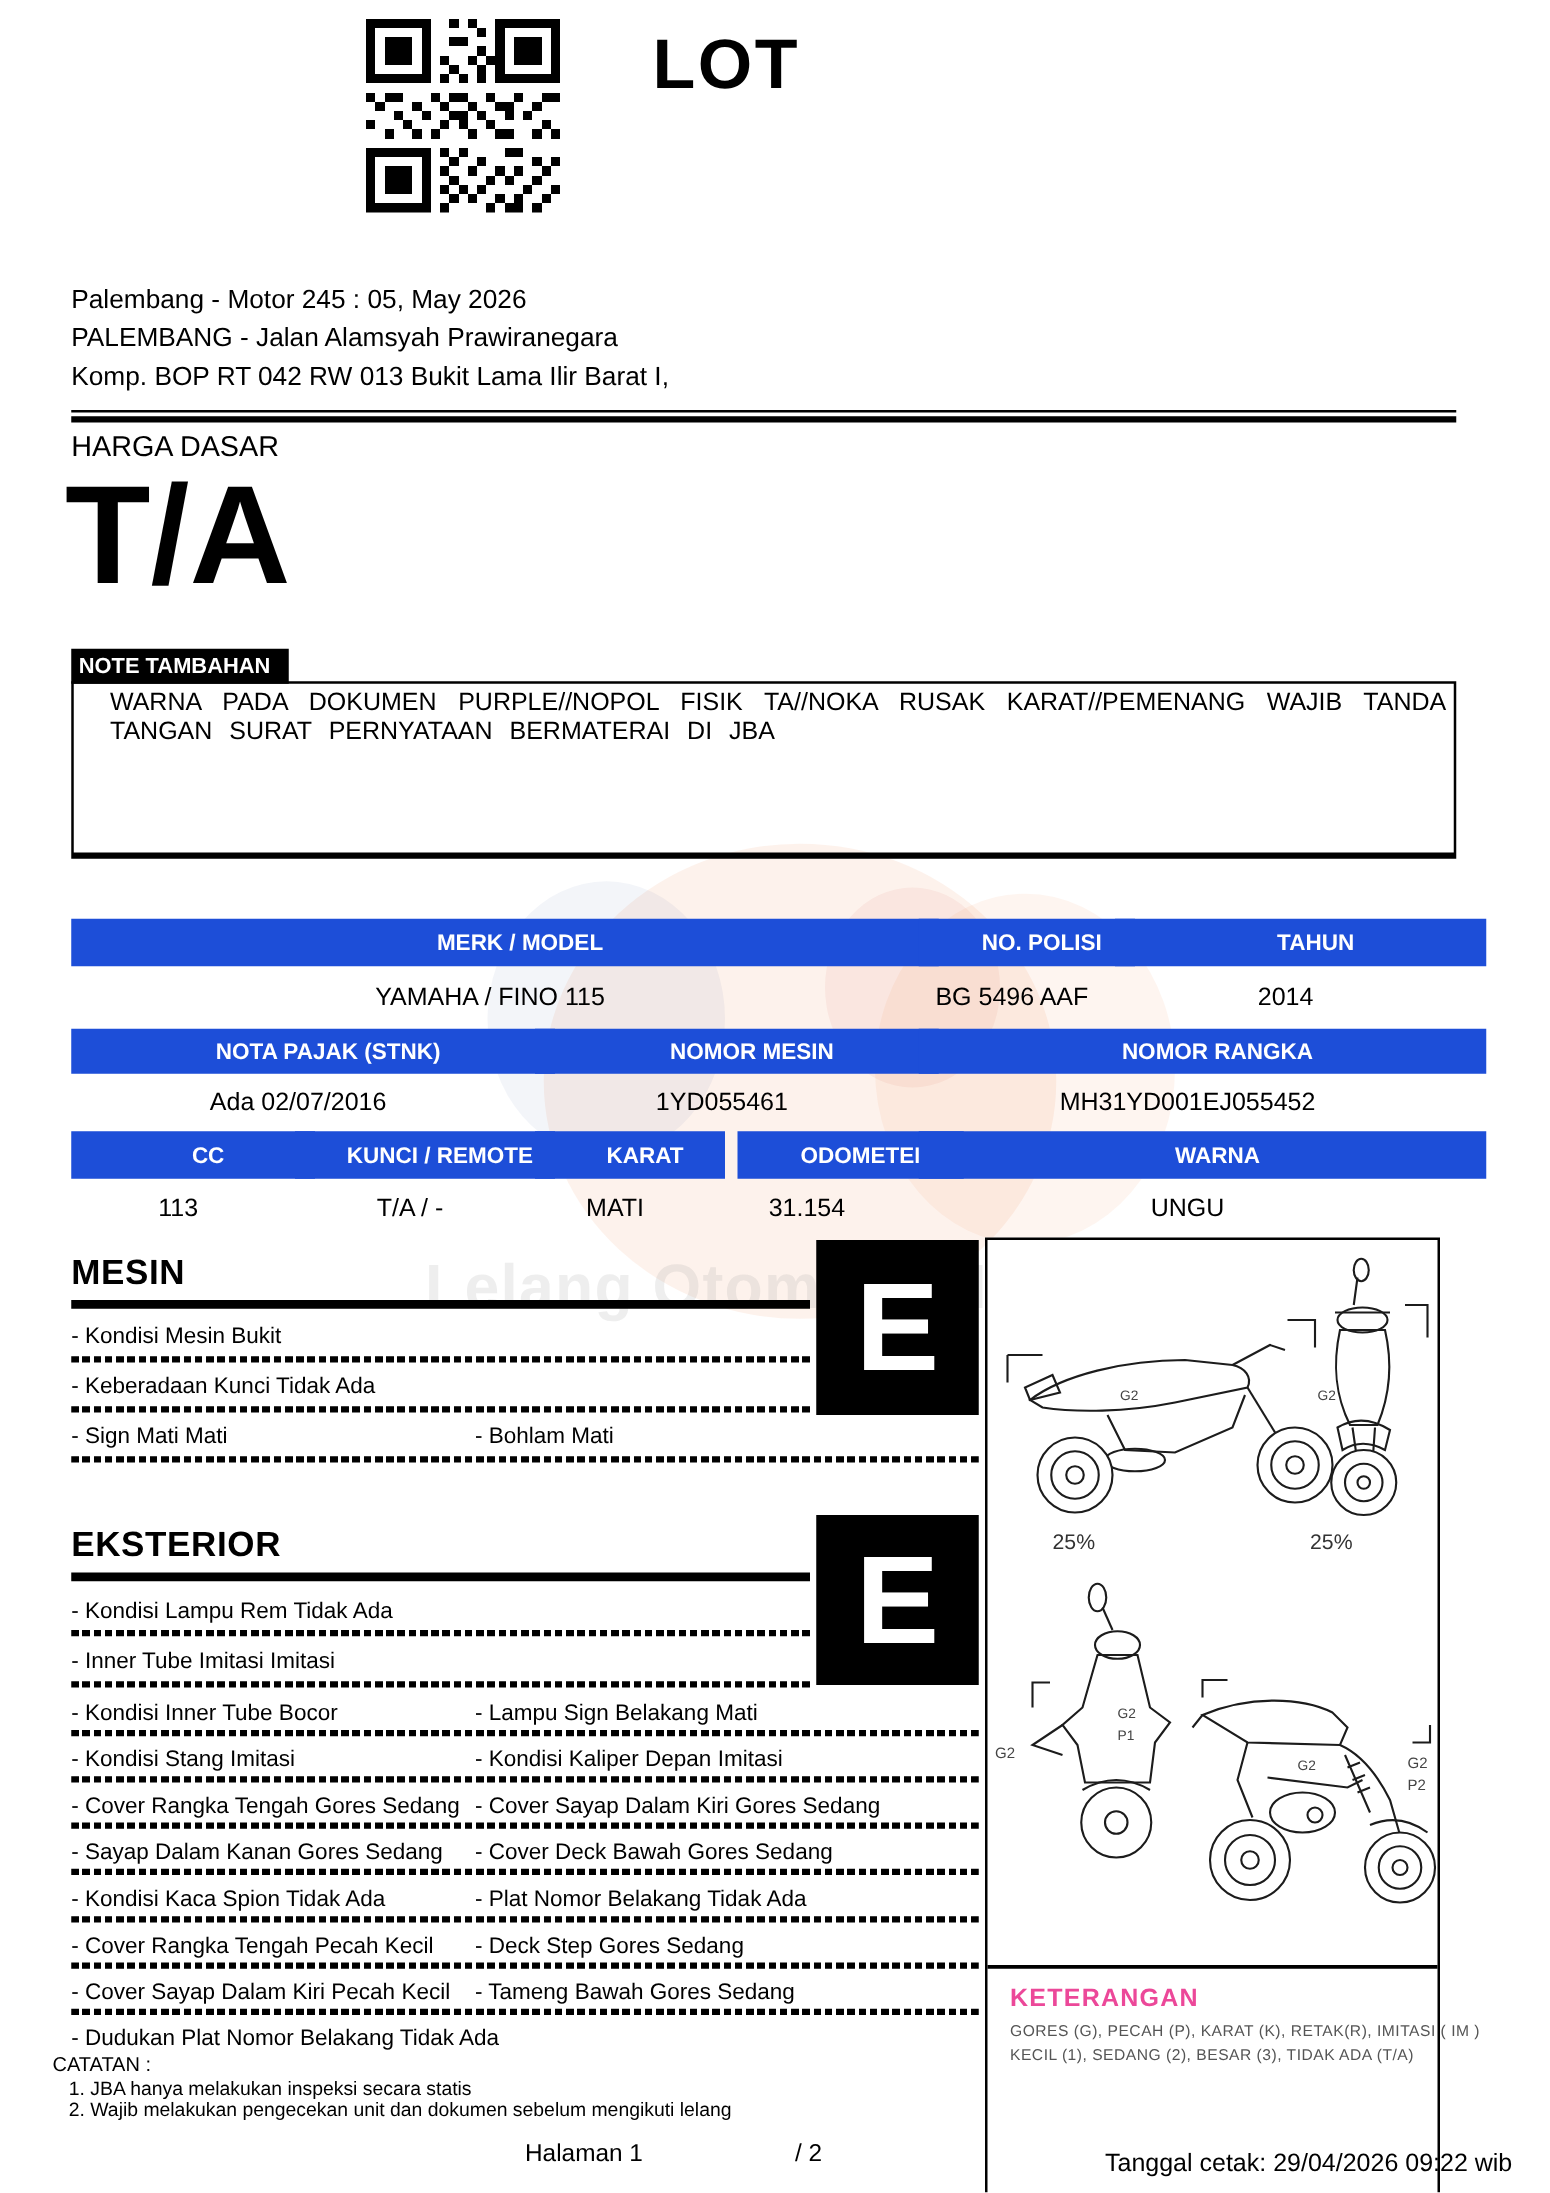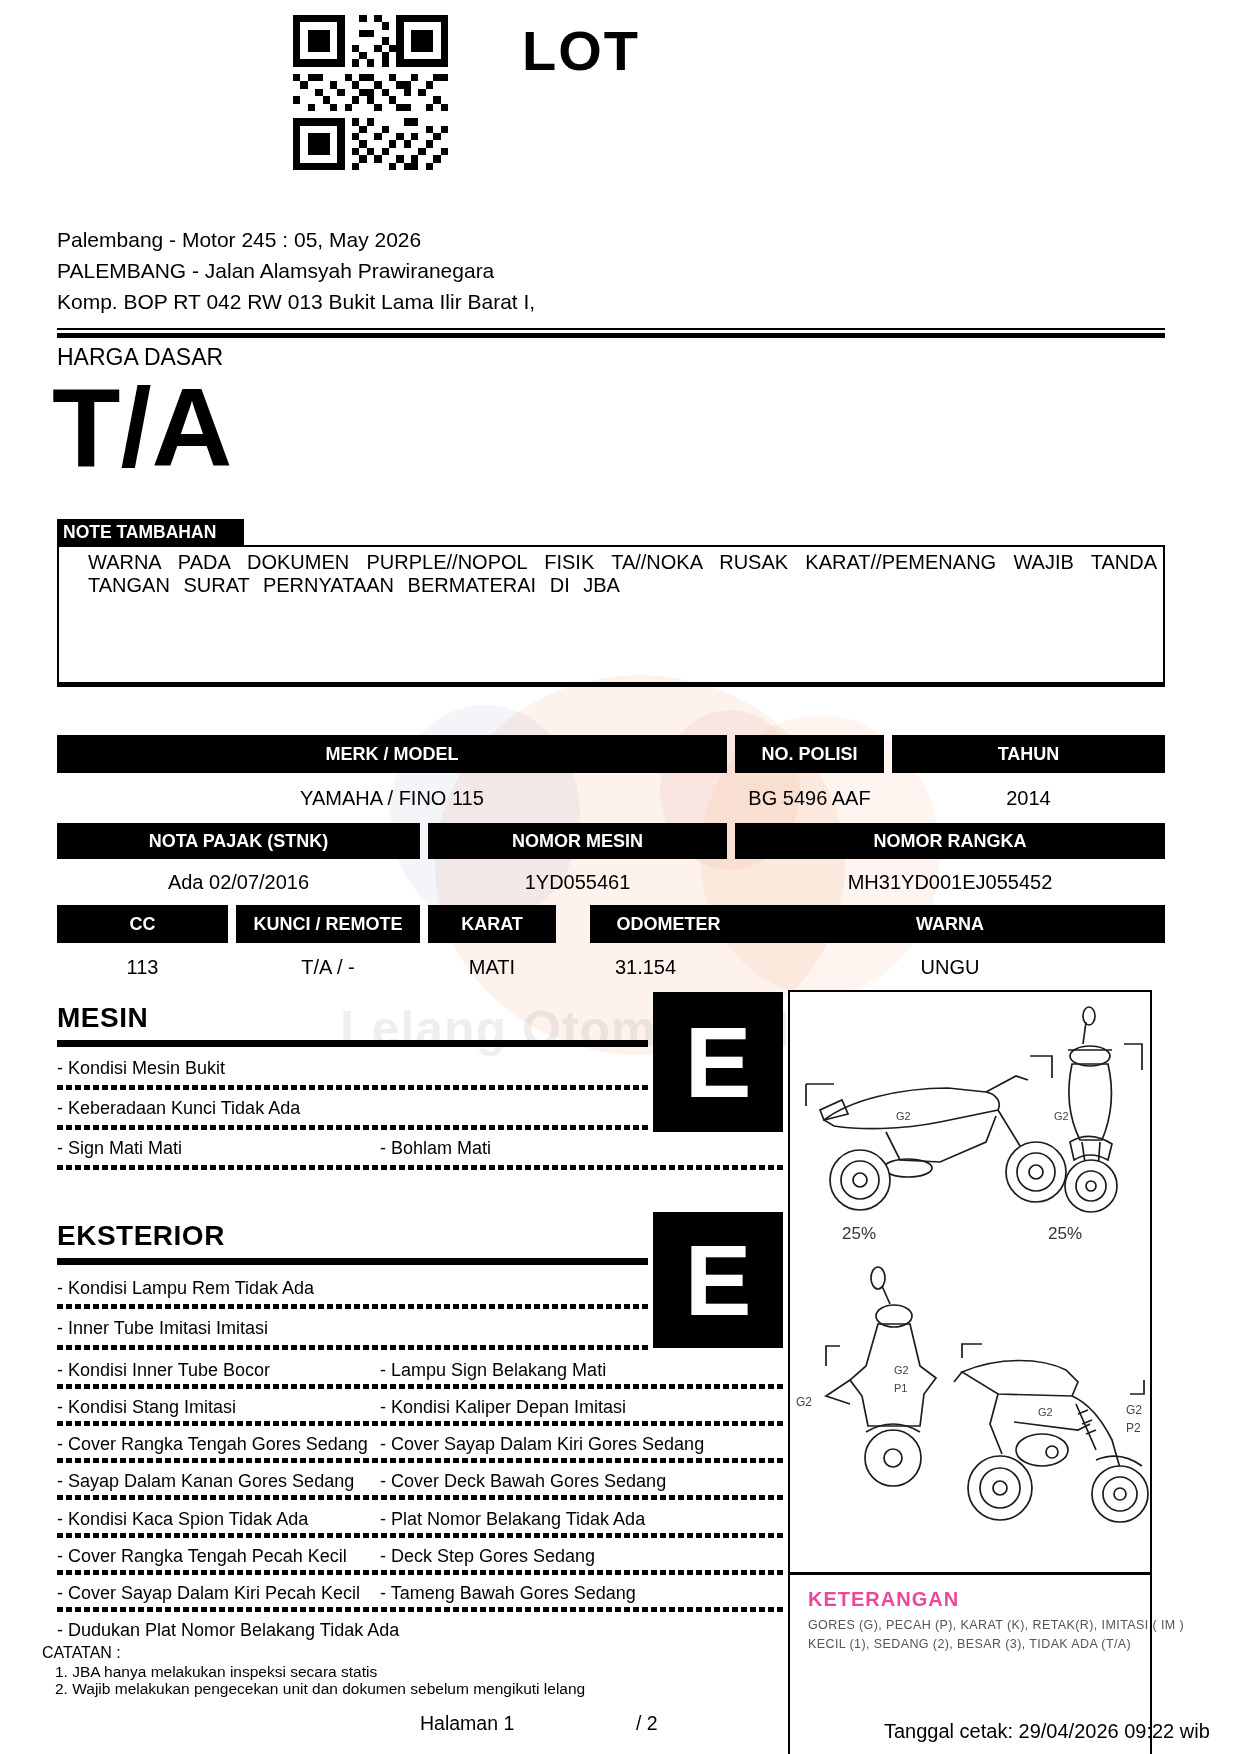--- a/index.html
+++ b/index.html
@@ -5,25 +5,25 @@
   html,body{margin:0;padding:0;background:#fff;}
   .page{position:relative;width:1240px;height:1754px;background:#fff;overflow:hidden;
         font-family:"Liberation Sans", sans-serif;color:#000;}
   .r{position:absolute;}
   .addr{font-size:21px;line-height:31px;}
   .lot-label{font-size:56px;font-weight:700;letter-spacing:2px;}
   .lot-number{font-size:208px;font-weight:900;line-height:0.82;letter-spacing:-4px;}
   .dbl-rule{height:3px;border-top:2px solid #000;border-bottom:5px solid #000;}
   .harga-label{font-size:23px;}
   .harga-value{font-size:112px;font-weight:700;line-height:1;}
-  .note-label{background:#000;color:#fff;font-size:17.5px;font-weight:700;padding:3px 28px 4px 6px;}
+  .note-label{background:#000;color:#fff;font-size:17.5px;font-weight:700;padding:3px 15px 4px 6px;}
   .note-box{border:2px solid #000;border-bottom-width:5px;padding:4px 6px;box-sizing:border-box;}
   .note-text{font-size:20px;line-height:23px;text-align:justify;word-spacing:8px;margin-left:23px;}
-  .hcell{background:#000000;color:#fff;font-weight:700;font-size:18px;display:flex;
-         align-items:center;justify-content:center;}
+  .hcell{background:#1d4ed8;color:#fff;font-weight:700;font-size:18px;display:flex;
+         align-items:center;justify-content:center;padding-left:24px;}
   .vcell{font-size:20px;display:flex;align-items:center;justify-content:center;}
   .sec-title{font-size:28px;font-weight:700;letter-spacing:0.5px;}
   .sec-rule{height:7px;background:#000;}
   .item{font-size:18px;white-space:nowrap;}
   .dotted{height:5px;background:repeating-linear-gradient(90deg,#000 0 6px,transparent 6px 9px);}
   .ebox{background:#000;color:#fff;display:flex;align-items:center;justify-content:center;
         font-size:100px;font-weight:700;}
   .diagram-panel{border:2px solid #000;background:#fff;box-sizing:border-box;}
   .panel-divider{position:absolute;left:0;width:100%;height:3px;background:#000;}
   .ket-title{position:absolute;font-size:20px;font-weight:700;letter-spacing:1px;color:#ec4899;}

